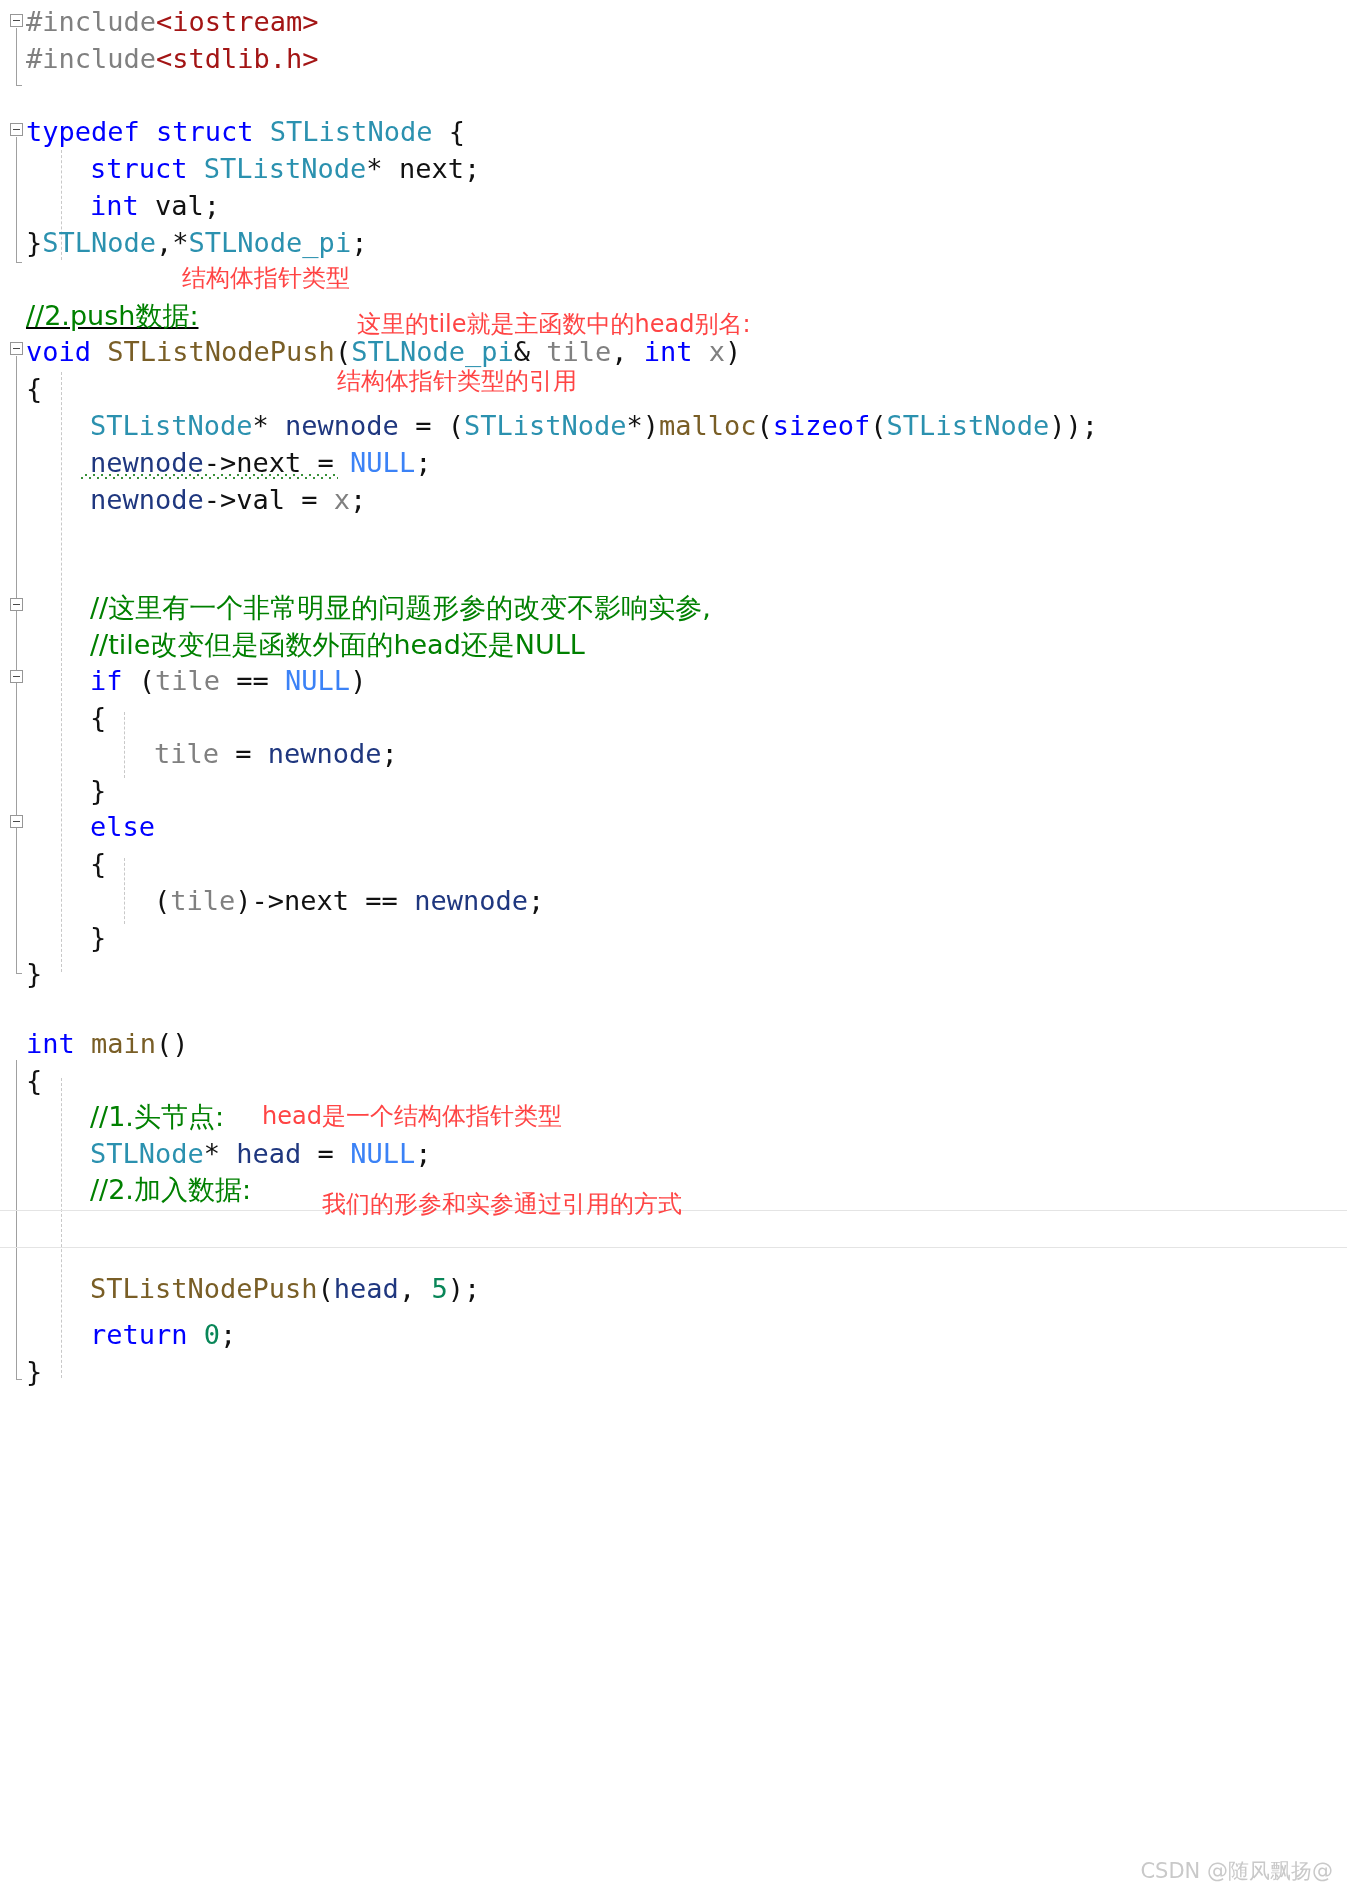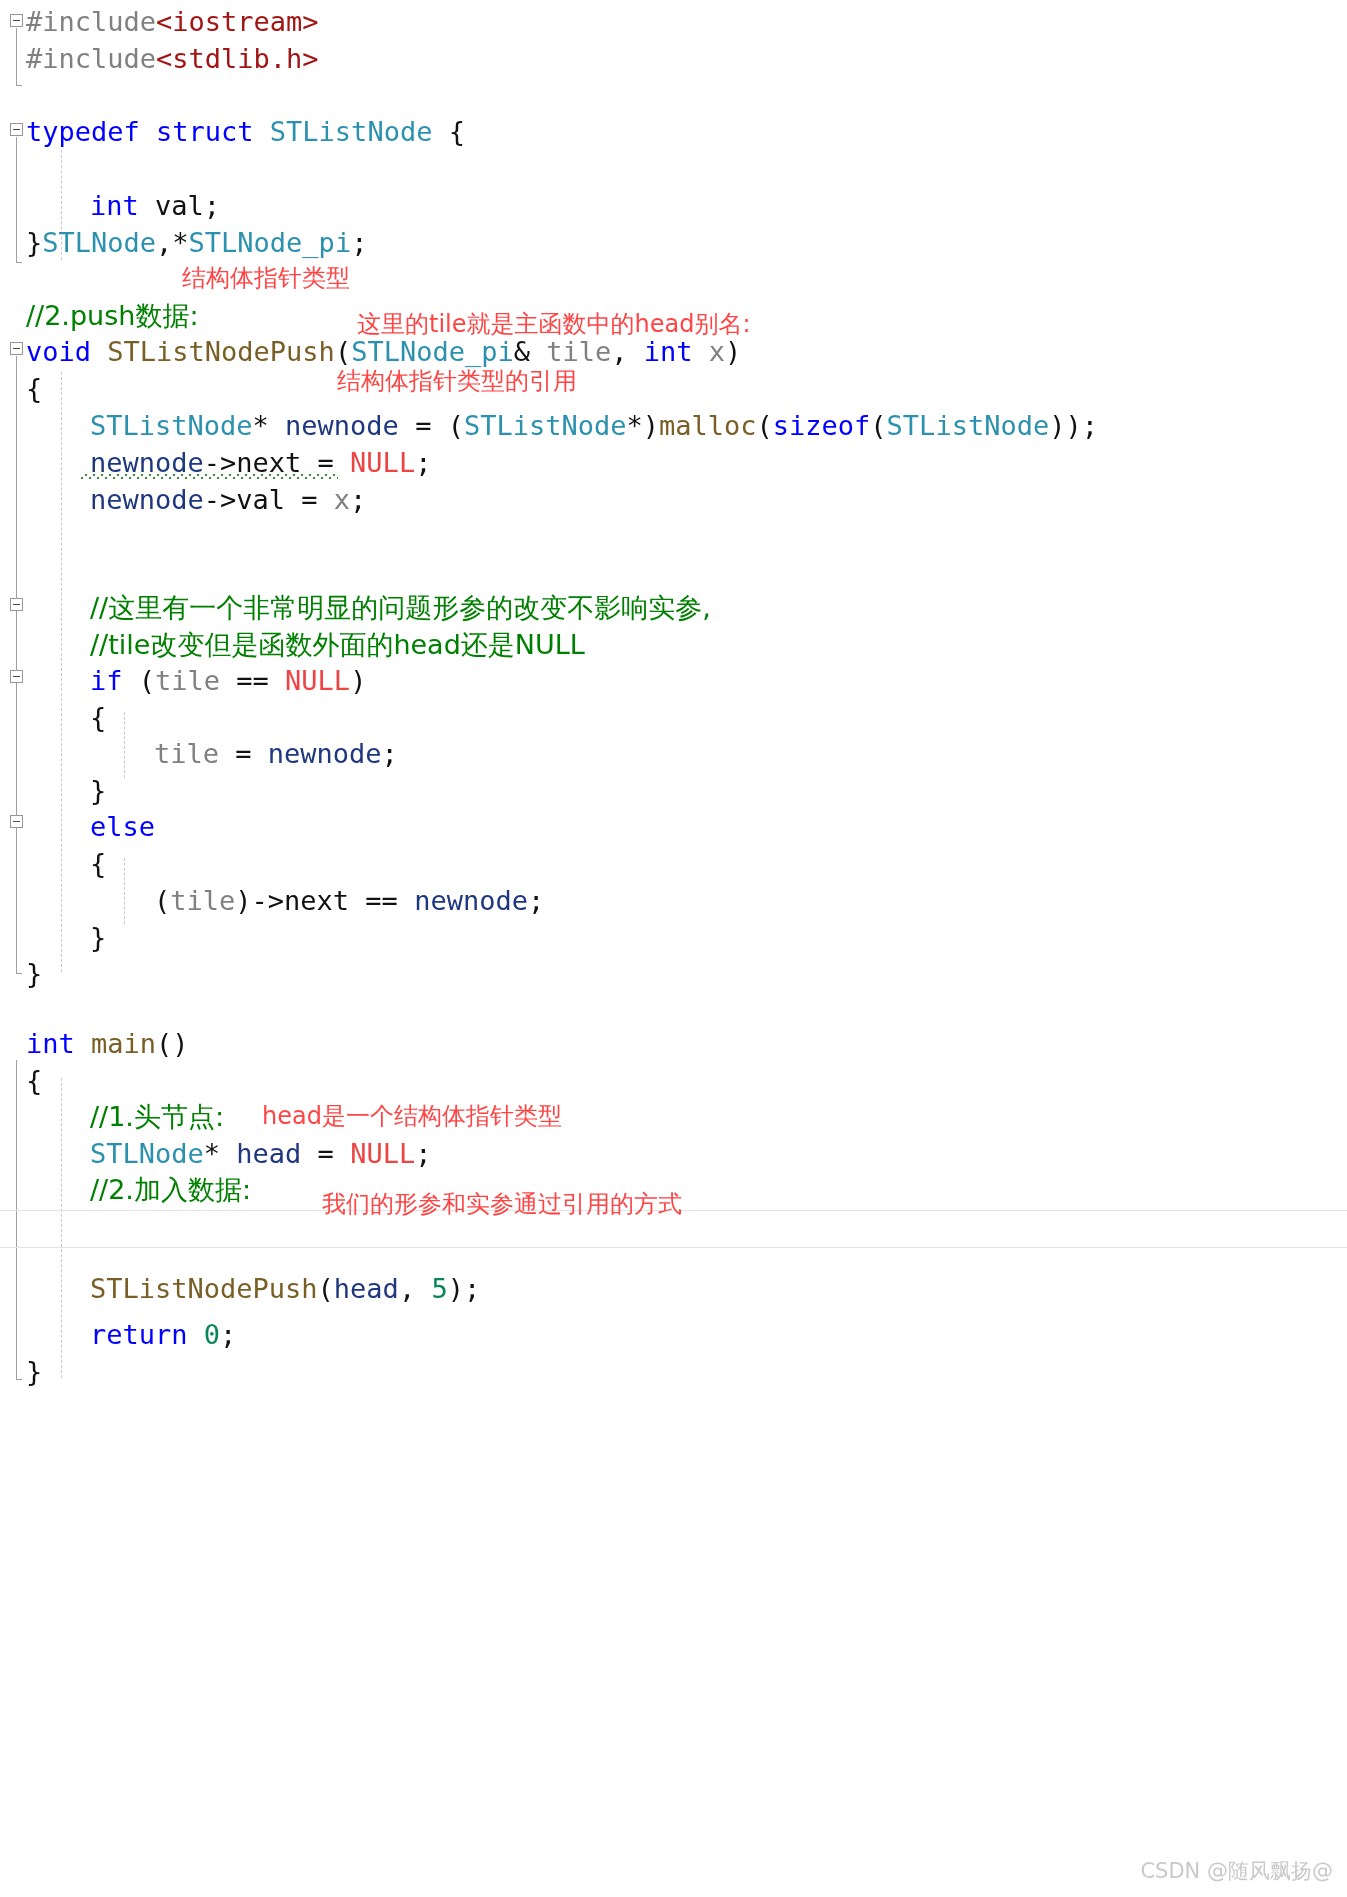--- a/index.html
+++ b/index.html
@@ -44,21 +44,21 @@
 
   
   .kw      { color:#0000ff; }          
   .pre     { color:#808080; }          
   .hdr     { color:#a31515; }          
   .type    { color:#2b91af; }          
   .fn      { color:#795e26; }          
   .plain   { color:#111111; }
   .var     { color:#1f377f; }          
   .param   { color:#808080; }          
-  .macro   { color:#ef4444; }
+  .macro   { color:#3b82f6; }
   .num     { color:#098658; }
   .cmt     { color:#008000; }          
 
   
   .cn      { font-family:"DejaVu Sans","Liberation Sans",sans-serif; }
 
   
   .annot{
     position:absolute;
     color:#ff4444;
@@ -171,26 +171,27 @@
   <div class="guide" style="left:124px; top:712px; height:66px;"></div>
   <div class="guide" style="left:124px; top:858px; height:66px;"></div>
   <div class="guide" style="left:61px; top:1078px; height:300px;"></div>
 
   <div class="line code" style="top:4px; left:14px;"><span class="pre">#include</span><span class="hdr">&lt;iostream&gt;</span></div>
 
   <div class="line code" style="top:41px; left:14px;"><span class="pre">#include</span><span class="hdr">&lt;stdlib.h&gt;</span></div>
 
   <div class="line code" style="top:114px; left:14px;"><span class="kw">typedef</span><span class="kw"> struct </span><span class="type">STListNode</span><span class="plain"> {</span></div>
 
+  <div class="line code" style="top:151px; left:78px;"><span class="kw">struct </span><span class="type">STListNode</span><span class="plain">* </span><span class="plain">next;</span></div>
 
   <div class="line code" style="top:188px; left:78px;"><span class="kw">int</span><span class="plain"> val;</span></div>
 
   <div class="line code" style="top:225px; left:14px;"><span class="plain">}</span><span class="type">STLNode</span><span class="plain">,*</span><span class="type">STLNode_pi</span><span class="plain">;</span></div>
 
-  <div class="line code cn" style="top:298px; left:14px;"><span class="cmt">//2.push数据:</span></div>
+  <div class="line code cn" style="top:298px; left:14px;text-decoration:underline;"><span class="cmt">//2.push数据:</span></div>
 
   <div class="line code" style="top:334px; left:14px;"><span class="kw">void</span><span class="fn"> STListNodePush</span><span class="plain">(</span><span class="type">STLNode_pi</span><span class="plain">&amp; </span><span class="param">tile</span><span class="plain">, </span><span class="kw">int</span><span class="param"> x</span><span class="plain">)</span></div>
 
   <div class="line code" style="top:371px; left:14px;"><span class="plain">{</span></div>
 
   <div class="line code" style="top:408px; left:78px;"><span class="type">STListNode</span><span class="plain">* </span><span class="var">newnode</span><span class="plain"> = (</span><span class="type">STListNode</span><span class="plain">*)</span><span class="fn">malloc</span><span class="plain">(</span><span class="kw">sizeof</span><span class="plain">(</span><span class="type">STListNode</span><span class="plain">));</span></div>
 
   <div class="line code" style="top:445px; left:78px;"><span class="var">newnode</span><span class="plain">-&gt;next = </span><span class="macro">NULL</span><span class="plain">;</span></div>
   <div class="squiggle" style="left:80px; top:474px; width:258px;"></div>
 

